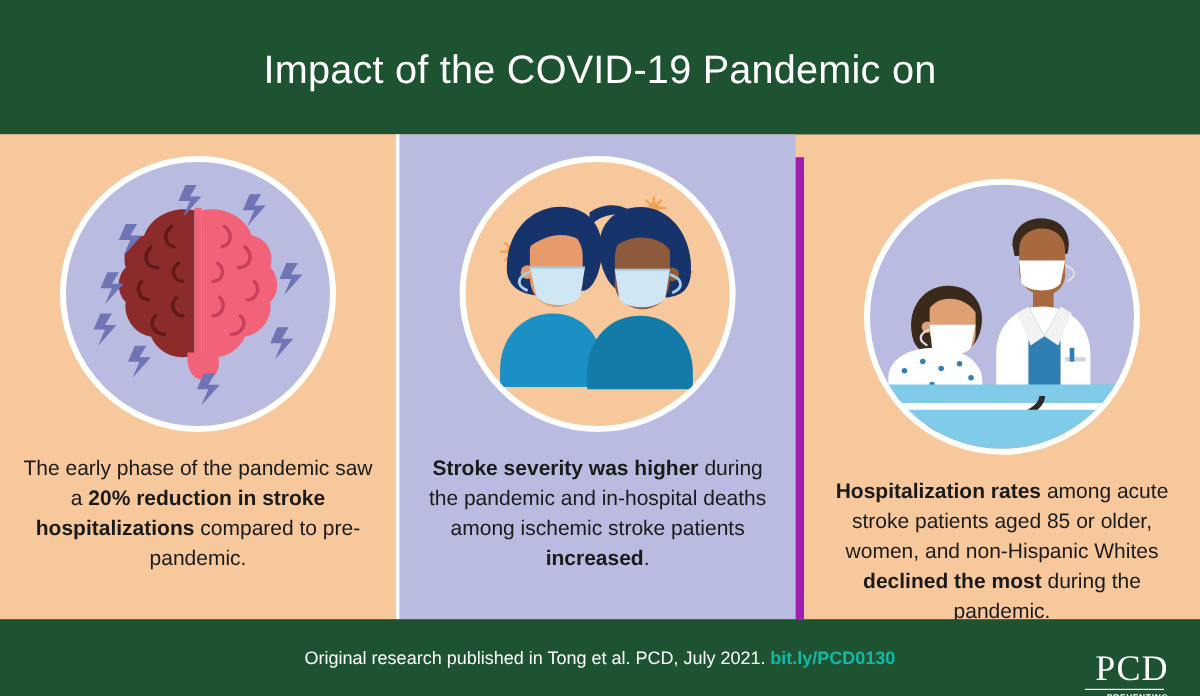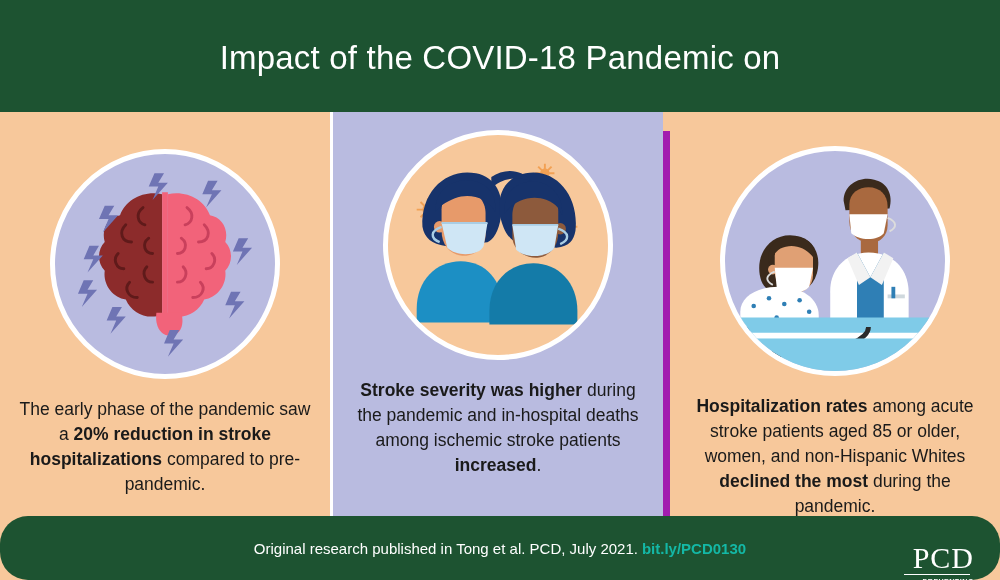--- a/index.html
+++ b/index.html
@@ -40,21 +40,21 @@
     height: 404px;
   }
   .panel {
     position: relative;
     flex: 1 1 0;
     display: flex;
     flex-direction: column;
     align-items: center;
     padding-top: 18px;
   }
-  .panel.peach { background: #f7c89b; justify-content: center; }
+  .panel.peach { background: #f7c89b; }
   .panel.lilac { background: #b9bbe0; }
   .panel-divider-left { border-left: 7px solid #a21caf; margin-top: 19px; }
   .panel-divider-right { border-right: 3px solid #ffffff; }
 
   .circle {
     width: 230px; height: 230px;
     border-radius: 50%;
     position: relative;
     overflow: hidden;
     border: 5px solid #ffffff;
@@ -74,21 +74,20 @@
   .caption b { font-weight: bold; }
 
   
   .footer {
     height: 64px;
     background: #1d5331;
     display: flex;
     align-items: center;
     justify-content: center;
     position: relative;
-    border-radius: 28px;
   }
   .footer-text {
     color: #ffffff;
     font-size: 15px;
   }
   .footer-link {
     color: #14b8a6;
     font-weight: bold;
     font-size: 15px;
     text-decoration: none;
@@ -125,21 +124,21 @@
 
   
   .ill { position: absolute; left: 0; top: 0; width: 100%; height: 100%; }
 </style>
 </head>
 <body>
 
 <div class="infographic">
 
   <div class="header">
-    <div class="header-title-line">Impact of the COVID-18 Pandemic on</div>
+    <div class="header-title-line">Impact of the COVID-19 Pandemic on</div>
   </div>
 
   <div class="panels">
 
     <div class="panel peach panel-divider-right">
       <div class="circle lilac-fill">
         <div class="brain-wrap">
           <svg class="ill" viewBox="0 0 230 230" aria-hidden="true">
 
             <path d="M112 42 C92 38 74 48 68 64 C56 66 48 78 52 92 C44 100 44 114 52 122 C50 136 60 150 74 152 C80 166 96 174 112 168 Z" fill="#8c2b2b"></path>

